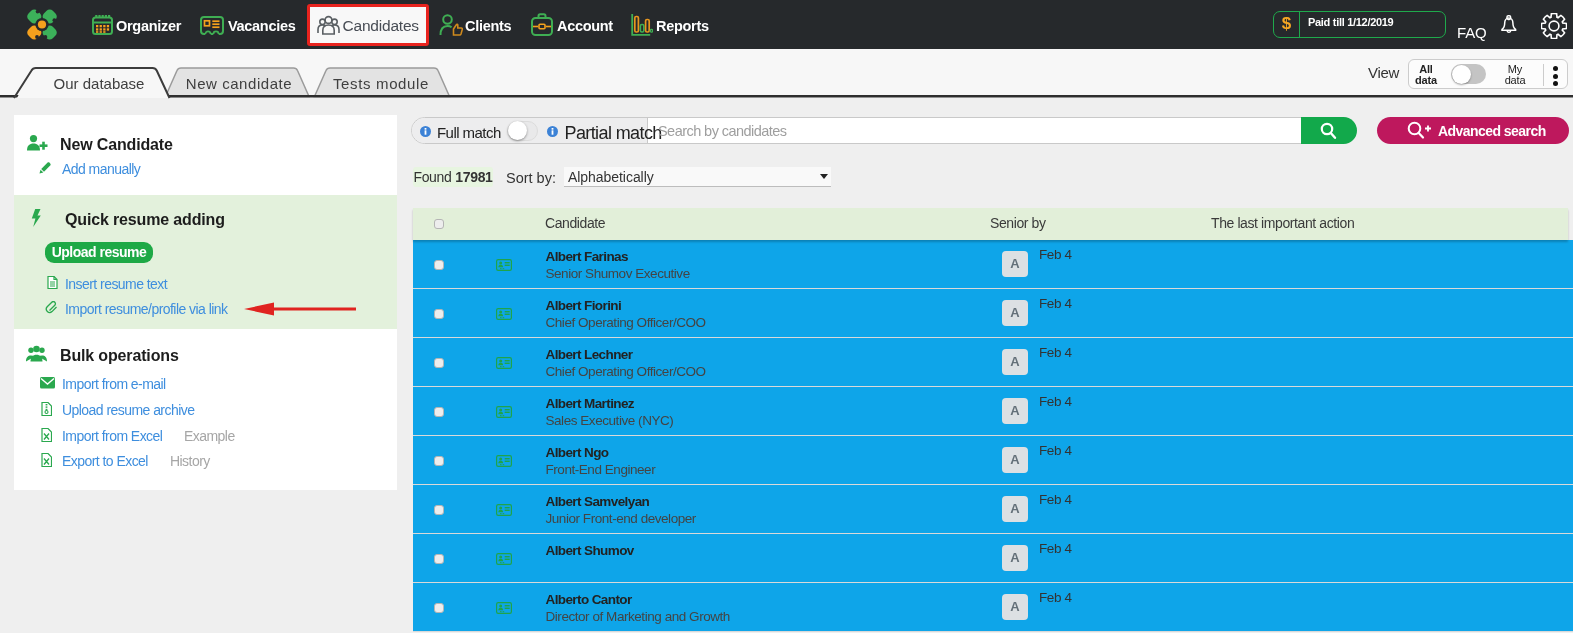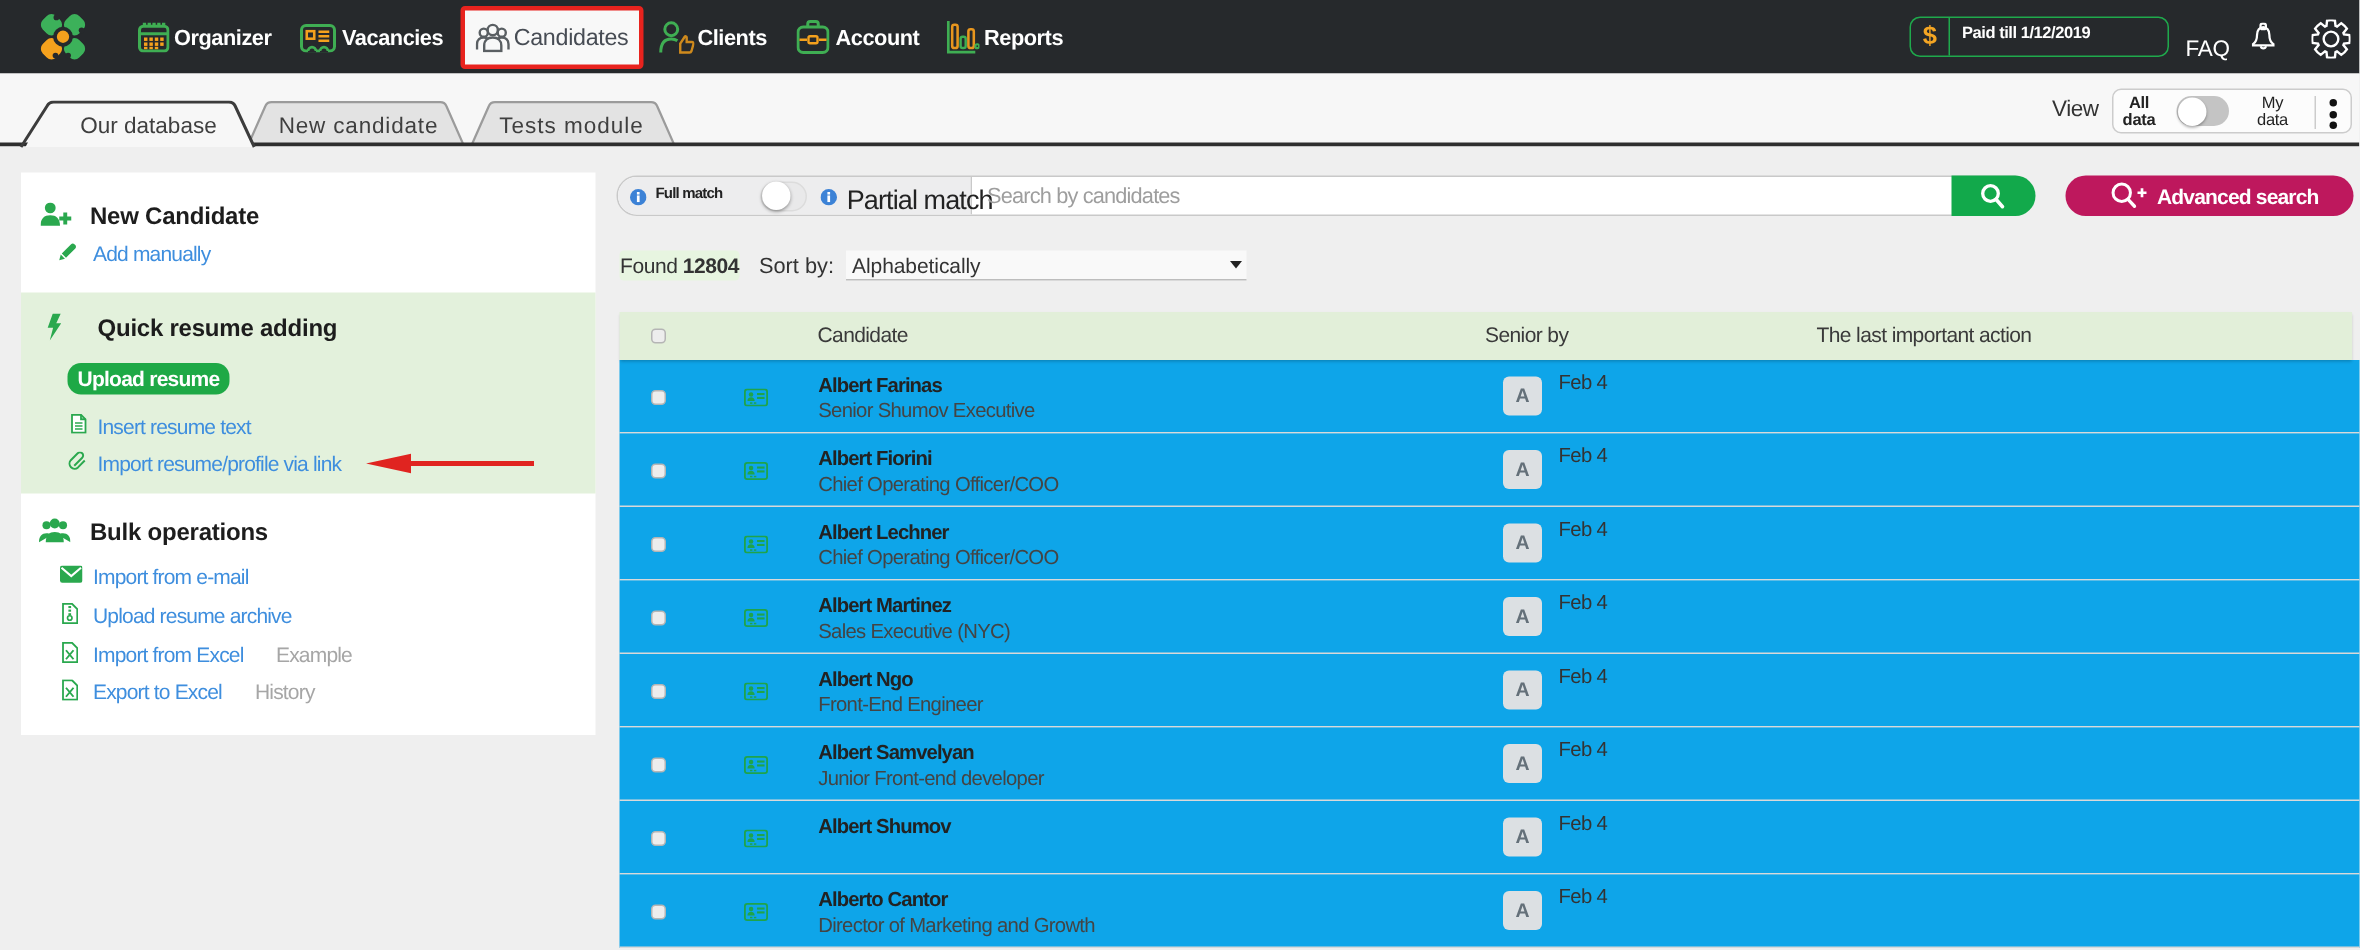--- a/index.html
+++ b/index.html
@@ -267,21 +267,21 @@
 <div class="slink" style="left:62px;top:453px">Export to Excel</div>
 <div class="sgray" style="left:170px;top:453px">History</div>
 
 <div id="searchbar">
   <div id="matchseg"></div>
   <svg class="abs" style="left:8px;top:7.5px" width="11" height="11" viewBox="0 0 11 11">
     <circle cx="5.5" cy="5.5" r="5.5" fill="#3c82d6"></circle>
     <rect x="4.6" y="4.3" width="1.8" height="4.4" fill="#fff"></rect>
     <rect x="4.6" y="2" width="1.8" height="1.7" fill="#fff"></rect>
   </svg>
-  <div class="abs" style="left:25px;top:5.5px;font-size:10px;font-weight:bold;color:#222;letter-spacing:-0.55px">Full match</div>
+  <div class="abs" style="left:25px;top:5.5px;font-size:15px;font-weight:normal;color:#222;letter-spacing:-0.55px">Full match</div>
   <div class="abs" style="left:95px;top:2.5px;width:31px;height:20px;background:#e9e9ea;border:1px solid #dcdcdc;border-radius:10px">
     <div class="abs" style="left:-0.5px;top:-0.5px;width:19px;height:19px;background:#fff;border-radius:50%;box-shadow:0 1px 2.5px rgba(0,0,0,.4)"></div>
   </div>
   <svg class="abs" style="left:135px;top:7.5px" width="11" height="11" viewBox="0 0 11 11">
     <circle cx="5.5" cy="5.5" r="5.5" fill="#3c82d6"></circle>
     <rect x="4.6" y="4.3" width="1.8" height="4.4" fill="#fff"></rect>
     <rect x="4.6" y="2" width="1.8" height="1.7" fill="#fff"></rect>
   </svg>
   <div class="abs" style="left:152.5px;top:5px;font-size:18px;color:#222;letter-spacing:-0.6px">Partial match</div>
   <div class="abs" style="left:246px;top:5px;font-size:14.5px;color:#9e9e9e;letter-spacing:-0.55px">Search by candidates</div>
@@ -294,21 +294,21 @@
 </div>
 <div id="advbtn">
   <svg class="abs" style="left:29px;top:4px" width="26" height="20" viewBox="0 0 26 20">
     <circle cx="8.5" cy="7.5" r="5.8" fill="none" stroke="#fff" stroke-width="2"></circle>
     <line x1="12.7" y1="11.9" x2="17" y2="16.5" stroke="#fff" stroke-width="2.2" stroke-linecap="round"></line>
     <path d="M19 7.5 h6 M22 4.5 v6" stroke="#fff" stroke-width="1.8"></path>
   </svg>
   <div class="abs" style="left:61px;top:5.5px;font-size:14px;font-weight:bold;letter-spacing:-0.55px">Advanced search</div>
 </div>
 
-<div id="foundpill">Found&nbsp;<b>12804</b></div>
+<div id="foundpill">Found&nbsp;<b>17981</b></div>
 <div class="abs" style="left:506px;top:169.5px;font-size:14.5px;color:#333">Sort by:</div>
 <div id="sortsel">
   <div class="abs" style="left:4px;top:2px">Alphabetically</div>
   <div class="abs" style="left:256px;top:7px;width:0;height:0;border-left:4.5px solid transparent;border-right:4.5px solid transparent;border-top:5.5px solid #222"></div>
 </div>
 
 <div id="thead">
   <div class="cb" style="left:21px;top:11px"></div>
   <div class="abs" style="left:132px;top:6.5px">Candidate</div>
   <div class="abs" style="left:577px;top:6.5px">Senior by</div>

